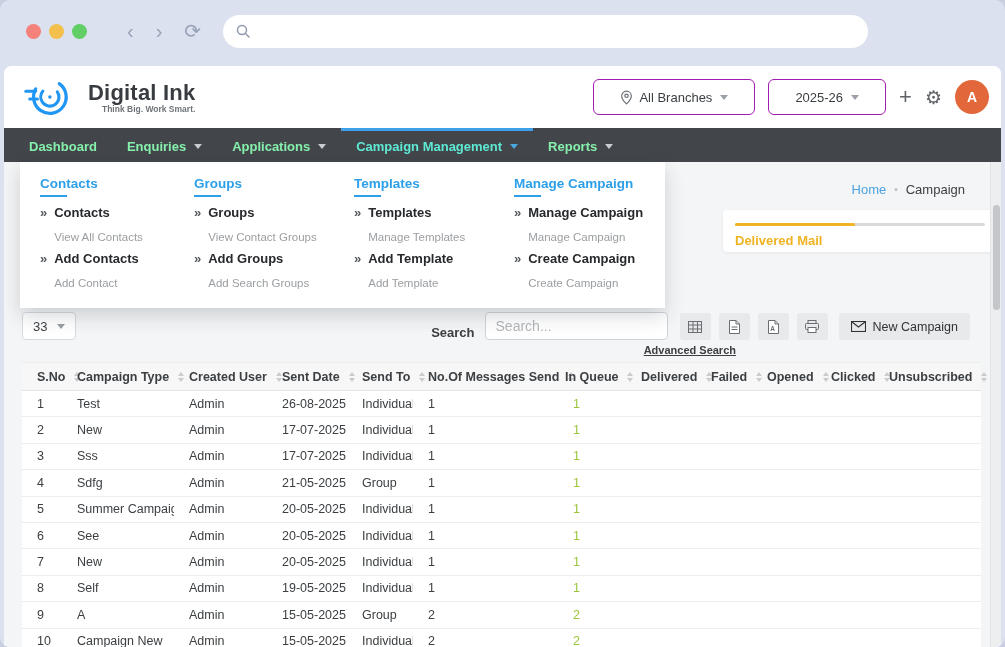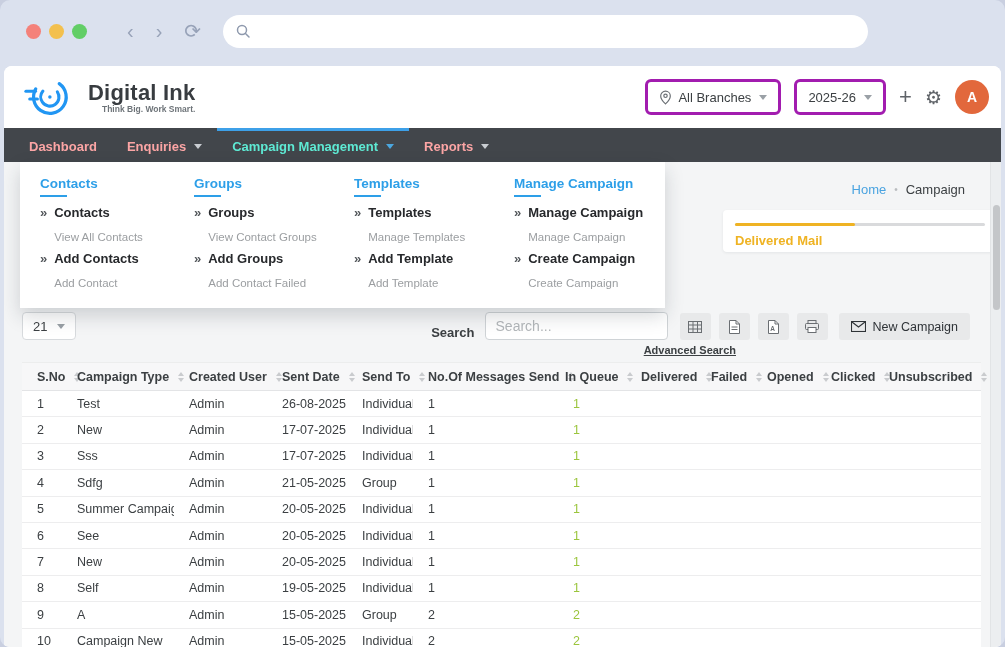--- a/index.html
+++ b/index.html
@@ -19,29 +19,29 @@
   
   .sheet { position:absolute; left:4px; right:4px; top:66px; bottom:0; background:#fff; border-radius:8px 8px 0 0; overflow:hidden; }
 
   
   .app-header { position:absolute; top:0; left:0; right:0; height:62px; background:#fff; }
   .logo-wrap { position:absolute; left:18px; top:7px; display:flex; align-items:center; gap:16px; }
   .logo-text { display:flex; flex-direction:column; align-items:flex-end; }
   .logo-title { font-size:22px; font-weight:800; color:#383c40; letter-spacing:.2px; }
   .logo-tag { font-size:8.5px; color:#6e7479; font-weight:600; margin-top:-2px; }
   .hdr-right { position:absolute; right:12px; top:0; height:62px; display:flex; align-items:center; gap:13px; }
-  .pill { height:36px; border:3px solid #a21caf; border-radius:6px; background:#fff; display:flex; align-items:center; gap:6px; padding:0 11px; font-size:13px; color:#3c4043; cursor:pointer; }
+  .pill { height:36px; border:1px solid #a21caf; border-radius:6px; background:#fff; display:flex; align-items:center; gap:6px; padding:0 26px; font-size:13px; color:#3c4043; cursor:pointer; }
   .tri { width:0; height:0; border-left:4px solid transparent; border-right:4px solid transparent; border-top:5px solid #9aa0a6; margin-left:2px; }
   .plus-btn { font-size:22px; color:#5f6368; font-weight:400; cursor:pointer; line-height:1; }
   .gear-btn { font-size:19px; color:#5f6368; cursor:pointer; line-height:1; }
   .avatar { width:34px; height:34px; border-radius:50%; background:#e2683c; color:#fff; font-size:14px; font-weight:700; display:flex; align-items:center; justify-content:center; cursor:pointer; }
 
   
   .navbar { position:absolute; top:62px; left:0; right:0; height:34px; background:#42464b; display:flex; padding-left:10px; }
-  .nav-item { height:34px; display:flex; align-items:center; gap:6px; padding:0 15px; font-size:13px; font-weight:700; color:#fca5a5; cursor:pointer; border-top:3px solid transparent; }
+  .nav-item { height:34px; display:flex; align-items:center; gap:6px; padding:0 15px; font-size:13px; font-weight:700; color:#86efac; cursor:pointer; border-top:3px solid transparent; }
   .nav-item .tri { border-top-color:#c9cdd2; }
   .nav-item.active { color:#5eead4; border-top-color:#3da0e8; }
   .nav-item.active .tri { border-top-color:#4ba7e0; }
 
   
   .main { position:absolute; top:96px; left:0; right:0; bottom:0; background:#f4f5f6; }
   .breadcrumb { position:absolute; top:20px; right:36px; font-size:13px; display:flex; align-items:center; gap:8px; }
   .bc-home { color:#4aa3e0; cursor:pointer; }
   .bc-sep { color:#b9bcbf; font-size:10px; }
   .bc-cur { color:#3c4043; }
@@ -160,20 +160,24 @@
     </div>
 
     <div class="navbar" id="navbar">
         <div class="nav-item">
           <span>Dashboard</span>
         </div>
         <div class="nav-item">
           <span>Enquiries</span>
           <span class="tri"></span>
         </div>
+        <div class="nav-item">
+          <span>Applications</span>
+          <span class="tri"></span>
+        </div>
         <div class="nav-item active">
           <span>Campaign Management</span>
           <span class="tri"></span>
         </div>
         <div class="nav-item">
           <span>Reports</span>
           <span class="tri"></span>
         </div>
       </div>
 
@@ -191,21 +195,21 @@
         <div class="stat-label">Delivered Mail</div>
         <span class="thumb-icon">
           <svg width="24" height="24" viewBox="0 0 24 24" fill="none" stroke="#ecb22e" stroke-width="1.6" stroke-linejoin="round" stroke-linecap="round">
             <path d="M7 10.5 11.5 5c.3-1 .6-2 1.2-1.9 1 .1 1.7 1 1.5 2.2l-.7 3.2h4.6c1 0 1.7.9 1.5 1.9l-1.5 6.3c-.2.8-.9 1.3-1.7 1.3H8.5"></path>
             <path d="M4.5 10.5H7v8H4.5z"></path>
           </svg>
         </span>
       </div>
 
       <div class="pagesize">
-        <span>21</span>
+        <span>33</span>
         <span class="tri"></span>
       </div>
 
       <div class="toolbar-right">
         <span class="search-label">Search</span>
         <input class="search-input" type="text" placeholder="Search..." style="">
         <button class="icon-btn">
           <span>
             <svg width="14" height="12" viewBox="0 0 14 12">
                 <g stroke="#6a6e72" stroke-width="1" fill="none">
@@ -480,21 +484,21 @@
               <span class="mega-arrow">»</span>
               <span>
                 <div class="mega-item-label">Groups</div>
                 <div class="mega-item-sub">View Contact Groups</div>
               </span>
             </div>
             <div class="mega-item">
               <span class="mega-arrow">»</span>
               <span>
                 <div class="mega-item-label">Add Groups</div>
-                <div class="mega-item-sub">Add Contact Failed</div>
+                <div class="mega-item-sub">Add Search Groups</div>
               </span>
             </div>
           </div>
           <div>
             <div class="mega-title">Templates</div>
             <div class="mega-underline"></div>
             <div class="mega-item">
               <span class="mega-arrow">»</span>
               <span>
                 <div class="mega-item-label">Templates</div>

